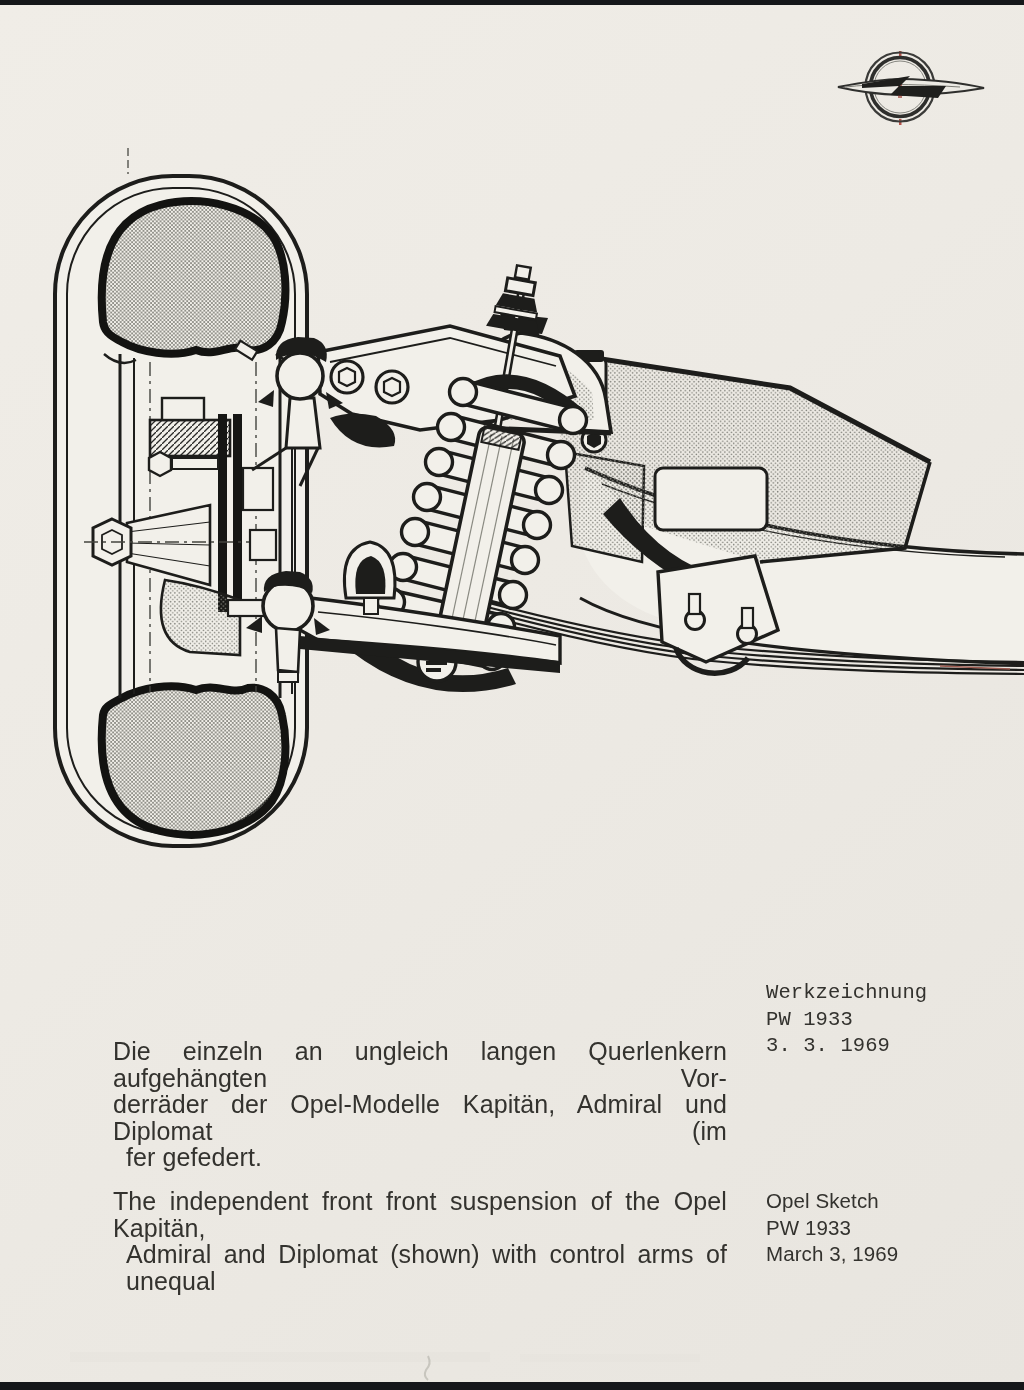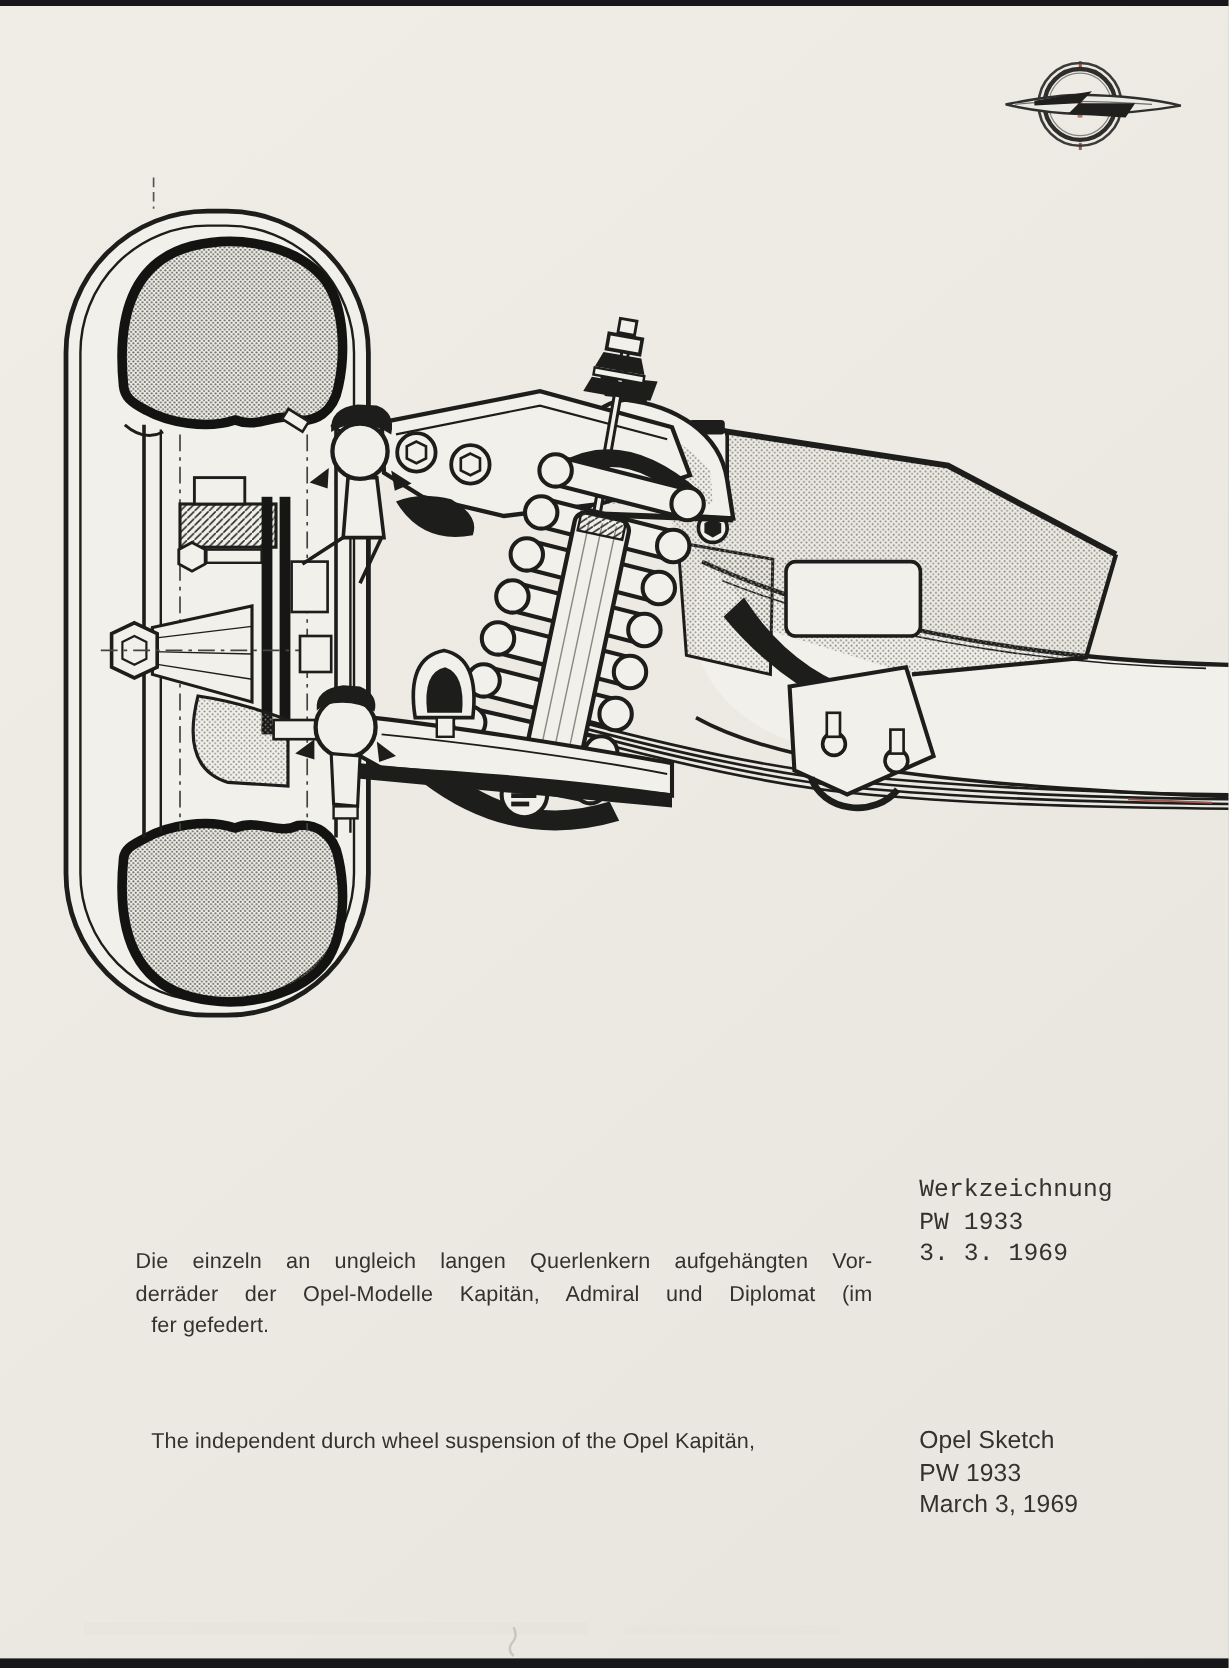--- a/index.html
+++ b/index.html
@@ -7,21 +7,21 @@
     position:relative;width:1024px;height:1390px;margin:0 auto;overflow:hidden;
     background:linear-gradient(140deg,#f0ede7 0%,#edeae4 45%,#e8e5df 100%);
     font-family:"Liberation Sans", sans-serif;
   }
   .edge-strip{position:absolute;left:0;width:100%;background:#15171a;}
   .edge-top{top:0;height:5px;}
   .edge-bottom{bottom:0;height:8px;}
   .drawing{position:absolute;left:0;top:0;width:1024px;height:1390px;}
   .caption{
     position:absolute;left:113px;width:614px;color:#33322e;
-    font-size:18px;line-height:26.6px;letter-spacing:0.1px;
+    font-size:25px;line-height:26.6px;letter-spacing:0.1px;
   }
   .cap-de{top:1038px;}
   .cap-en{top:1188px;}
   .jline{text-align:justify;text-align-last:justify;}
   .caption .jline:last-child{text-align:justify;text-align-last:left;margin-left:13px;}
   .ref{
     position:absolute;left:766px;width:240px;color:#33322e;
     font-size:20.5px;line-height:26.6px;letter-spacing:0.1px;
   }
   .ref-de{top:980px;font-family:Liberation Mono, monospace;}
@@ -265,21 +265,22 @@
       <div class="jline">fer gefedert.</div>
     </div>
 
   <div class="ref ref-de">
       <div class="rline">Werkzeichnung</div>
       <div class="rline">PW 1933</div>
       <div class="rline">3. 3. 1969</div>
     </div>
 
   <div class="caption cap-en">
-      <div class="jline">The independent durch wheel suspension of the Opel Kapitän,</div>
+      <div class="jline">The independent front front suspension of the Opel Kapitän,</div>
+      <div class="jline">Admiral and Diplomat (shown) with control arms of unequal</div>
     </div>
 
   <div class="ref ref-en">
       <div class="rline">Opel Sketch</div>
       <div class="rline">PW 1933</div>
       <div class="rline">March 3, 1969</div>
     </div>
 
 </div>
 

